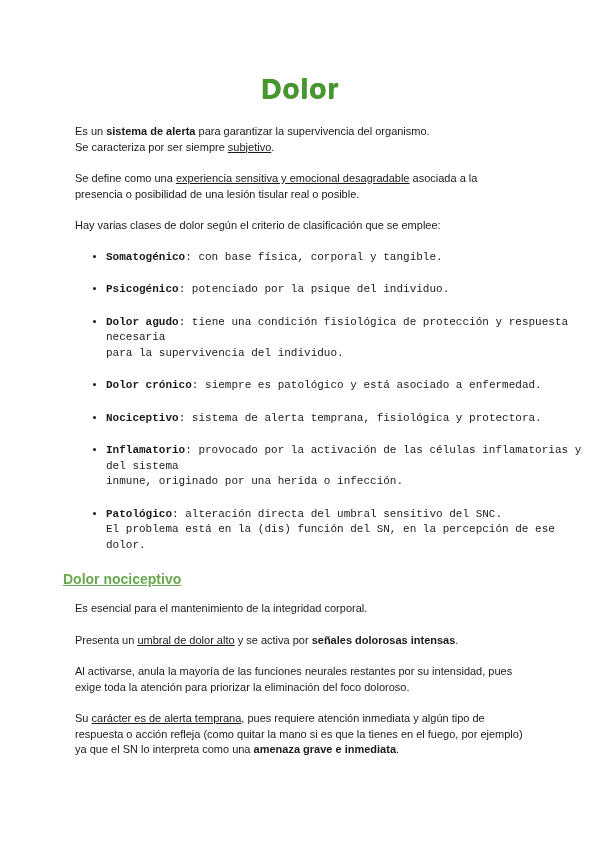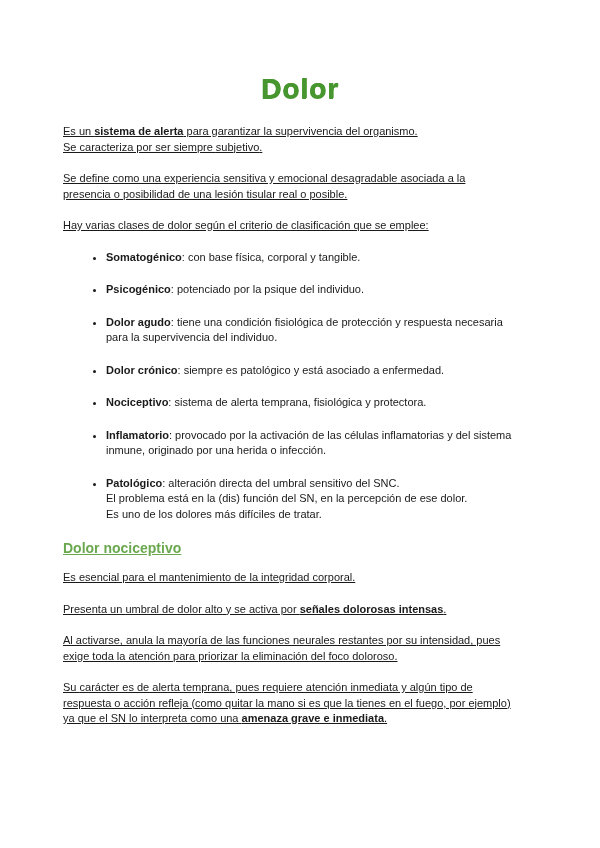--- a/index.html
+++ b/index.html
@@ -32,41 +32,42 @@
     font-weight:bold;
     letter-spacing:1px;
     color:var(--title-green);
     text-shadow:0.7px 0 0 currentColor, 0 0.5px 0 currentColor;
   }
   .content{
     width:520px;
     font-size:11px;
     line-height:15.5px;
   }
-  .content p.para{margin:0 0 16px 0;text-decoration:underline;}
+  .content p.para{margin:0 0 16px 12px;}
   h2.section{
     font-size:21px;
     line-height:24px;
     font-weight:bold;
     letter-spacing:0.5px;
     color:var(--section-green);
     text-shadow:0.6px 0 0 currentColor;
     margin:26px 0 14px 0;
   }
   h3.sub{
     font-size:14px;
     line-height:18px;
     font-weight:bold;
     color:var(--sub-green);
     text-decoration:underline;
     margin:8px 0 13px 0;
   }
   ul.bullets{
     margin:16px 0 8px 0;
     padding-left:43px;
+    font-family:Liberation Mono, monospace;
   }
   ul.bullets li{
     margin-bottom:17px;
   }
   .b{font-weight:bold;}
   .u{text-decoration:underline;}
 </style>
 </head>
 <body>
 
@@ -76,21 +77,21 @@
       <p class="para"><span>Es un </span><span class="b">sistema de alerta</span><span> para garantizar la supervivencia del organismo.</span><br><span>Se caracteriza por ser siempre </span><span class="u">subjetivo</span><span>.</span></p>
       <p class="para"><span>Se define como una </span><span class="u">experiencia sensitiva y emocional desagradable</span><span> asociada a la</span><br><span>presencia o posibilidad de una lesión tisular real o posible.</span></p>
       <p class="para"><span>Hay varias clases de dolor según el criterio de clasificación que se emplee:</span></p>
       <ul class="bullets">
         <li><span class="b">Somatogénico</span><span>: con base física, corporal y tangible.</span></li>
         <li><span class="b">Psicogénico</span><span>: potenciado por la psique del individuo.</span></li>
         <li><span class="b">Dolor agudo</span><span>: tiene una condición fisiológica de protección y respuesta necesaria</span><br><span>para la supervivencia del individuo.</span></li>
         <li><span class="b">Dolor crónico</span><span>: siempre es patológico y está asociado a enfermedad.</span></li>
         <li><span class="b">Nociceptivo</span><span>: sistema de alerta temprana, fisiológica y protectora.</span></li>
         <li><span class="b">Inflamatorio</span><span>: provocado por la activación de las células inflamatorias y del sistema</span><br><span>inmune, originado por una herida o infección.</span></li>
-        <li><span class="b">Patológico</span><span>: alteración directa del umbral sensitivo del SNC.</span><br><span>El problema está en la (dis) función del SN, en la percepción de ese dolor.</span><br><span>Es uno de los dolores más difíciles de tratar.</span></li>
+        <li><span class="b">Patológico</span><span>: alteración directa del umbral sensitivo del SNC.</span><br><span>El problema está en la (dis) función del SN, en la percepción de ese dolor.</span><br></li>
       </ul>
       <h3 class="sub">Dolor nociceptivo</h3>
       <p class="para"><span>Es esencial para el mantenimiento de la integridad corporal.</span></p>
       <p class="para"><span>Presenta un </span><span class="u">umbral de dolor alto</span><span> y se activa por </span><span class="b">señales dolorosas intensas</span><span>.</span></p>
       <p class="para"><span>Al activarse, anula la mayoría de las funciones neurales restantes por su intensidad, pues</span><br><span>exige toda la atención para priorizar la eliminación del foco doloroso.</span></p>
       <p class="para"><span>Su </span><span class="u">carácter es de alerta temprana</span><span>, pues requiere atención inmediata y algún tipo de</span><br><span>respuesta o acción refleja (como quitar la mano si es que la tienes en el fuego, por ejemplo)</span><br><span>ya que el SN lo interpreta como una </span><span class="b">amenaza grave e inmediata</span><span>.</span></p>
     </div>
 </div>
 
 </body></html>

